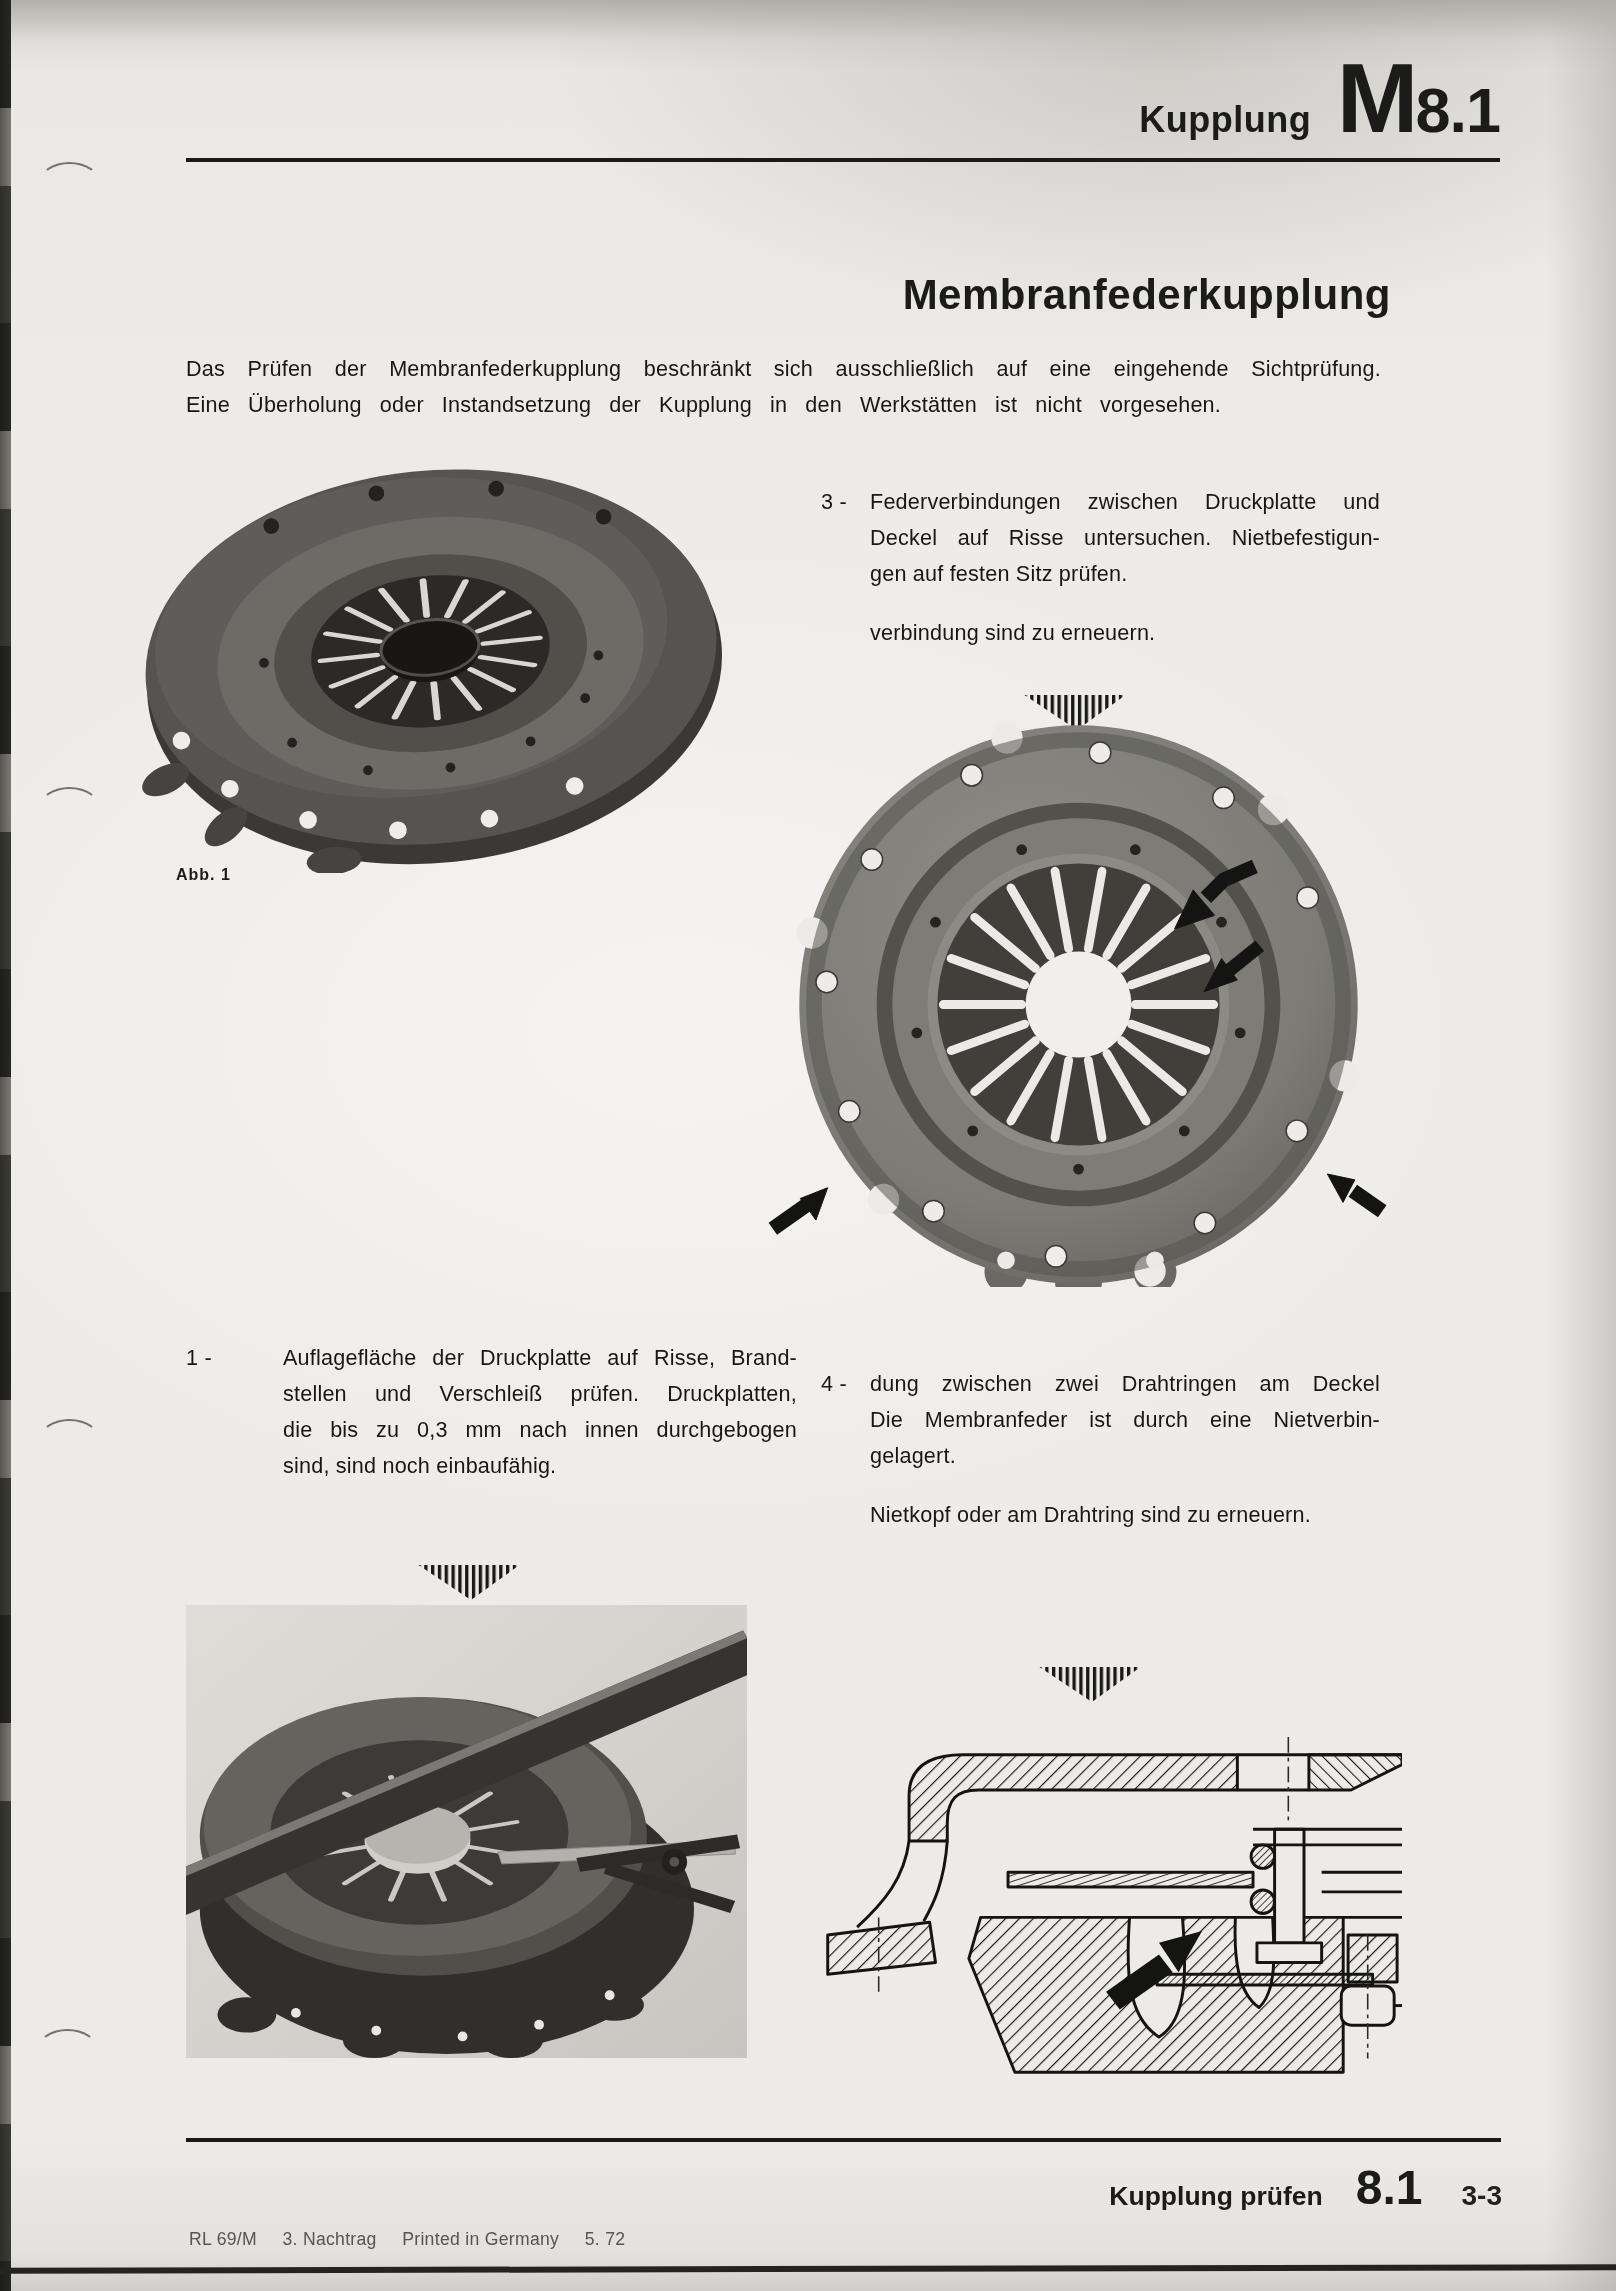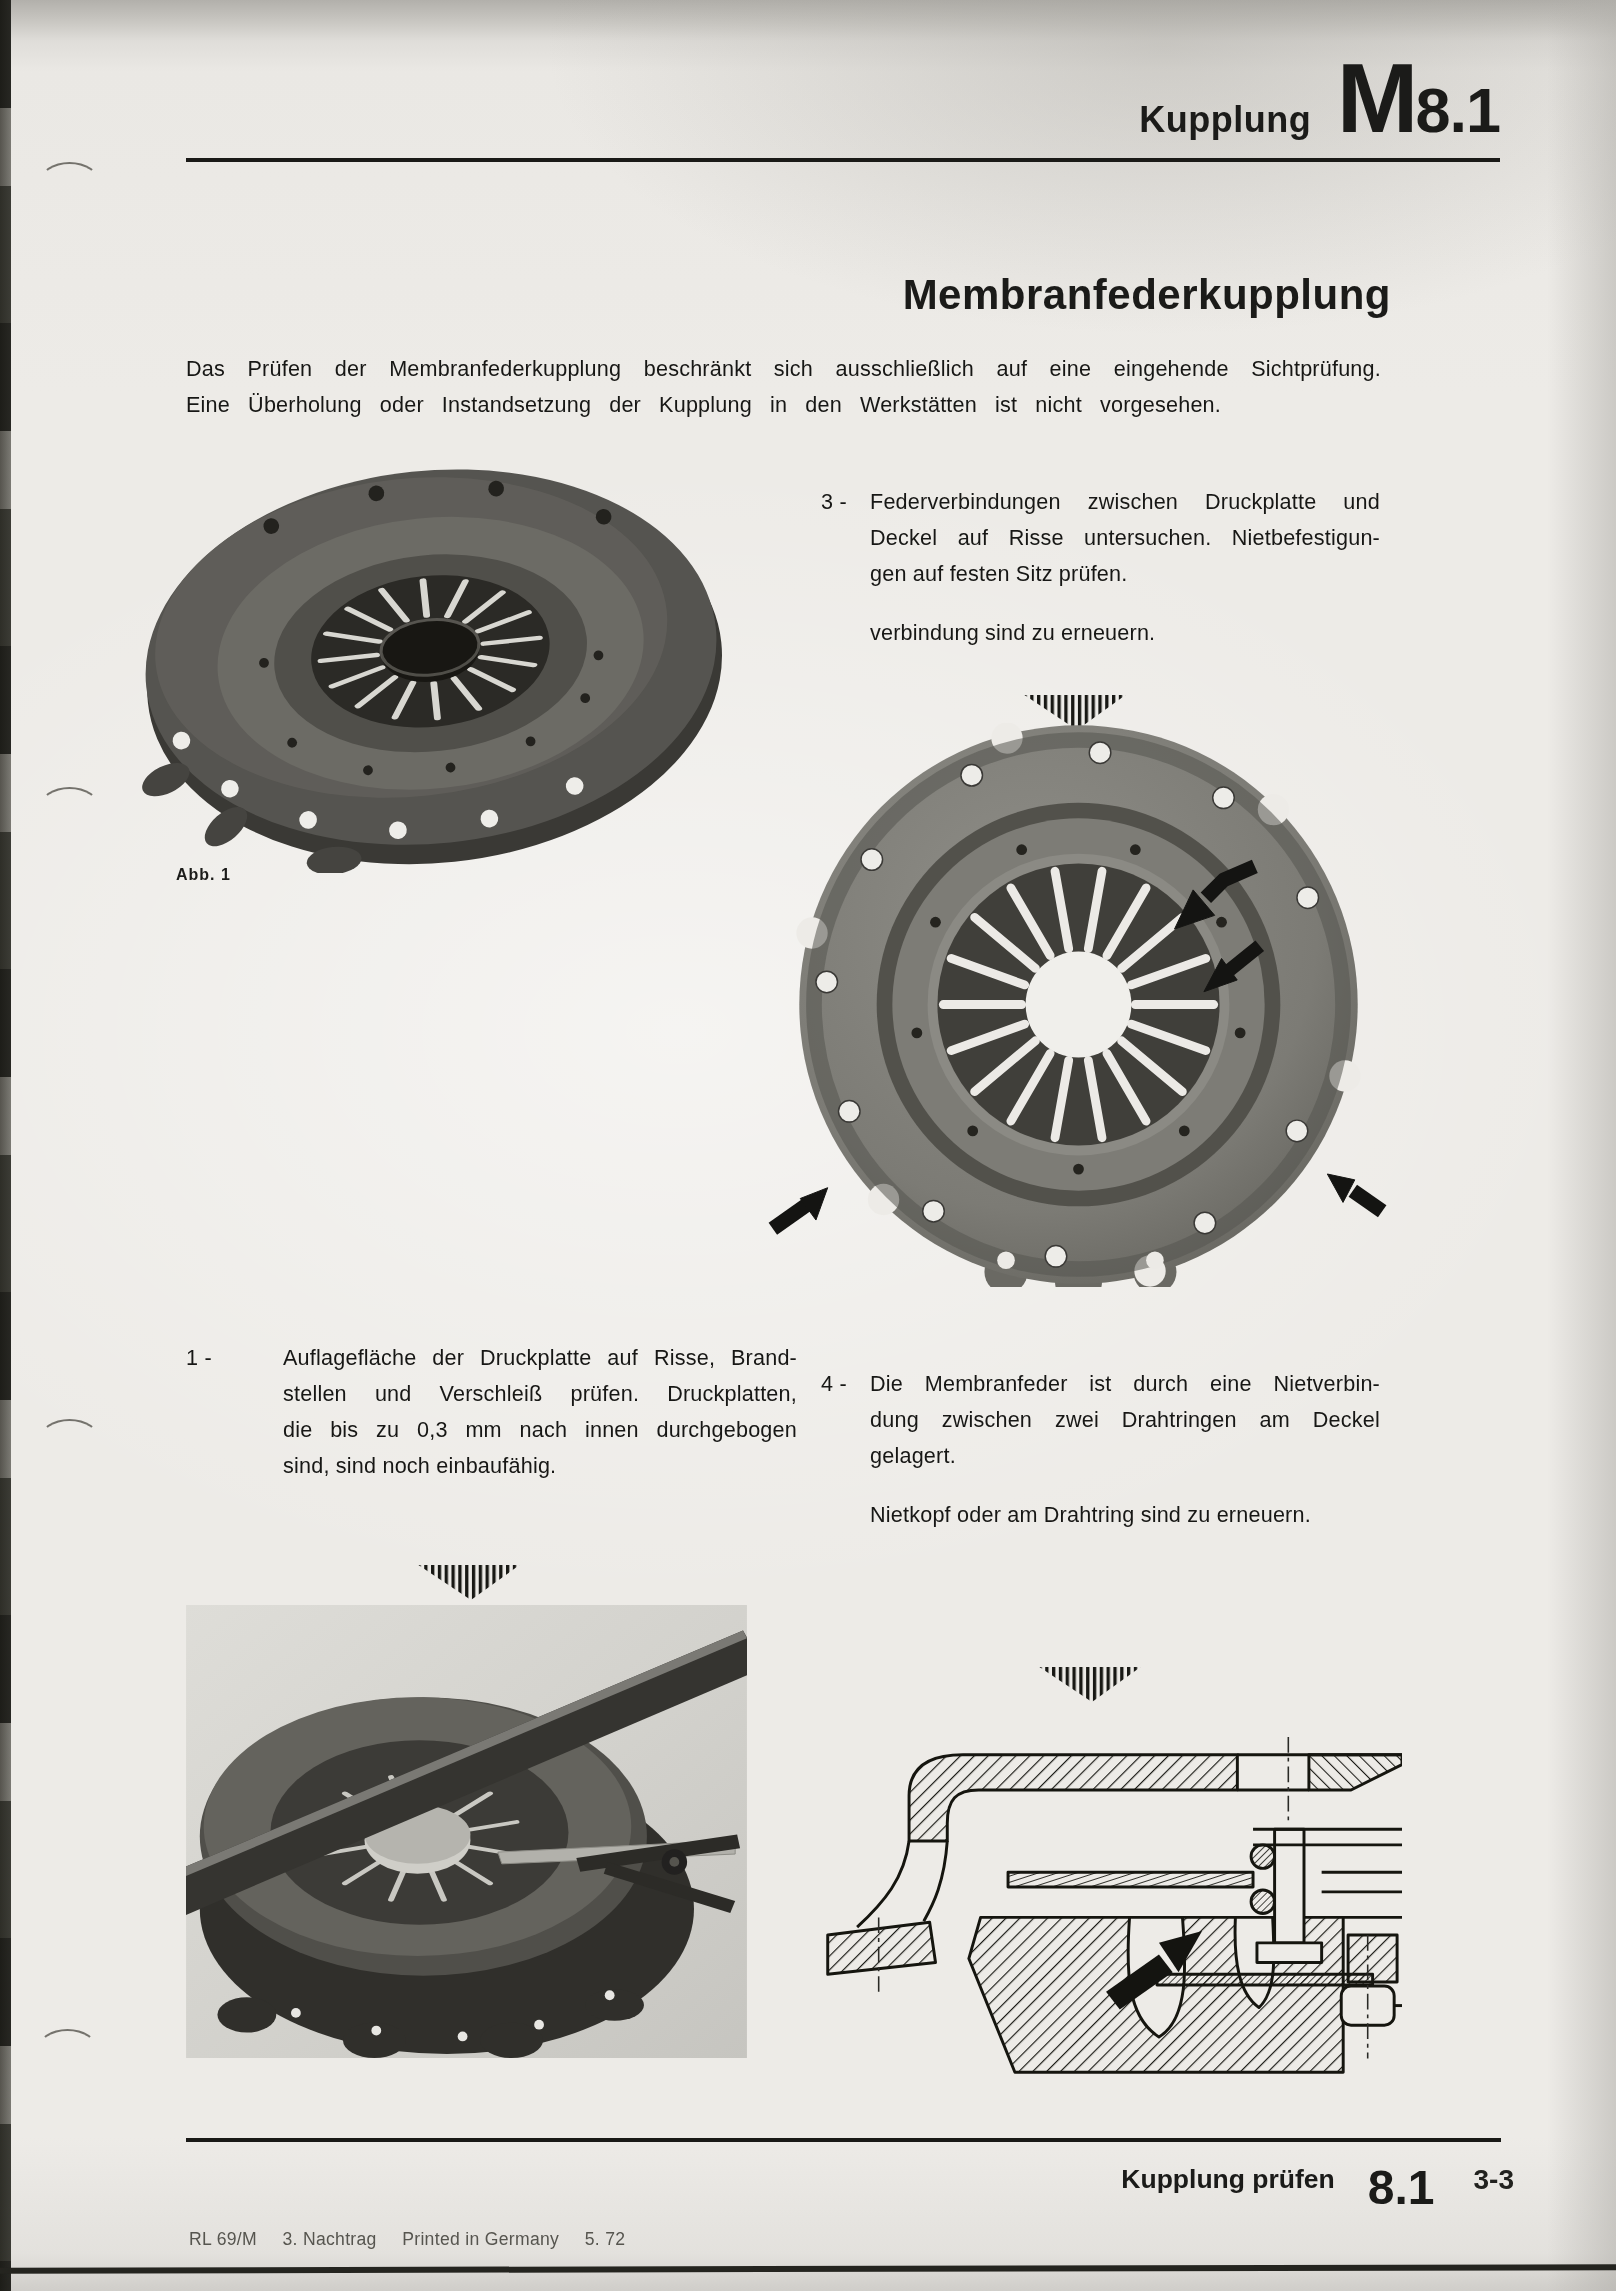--- a/index.html
+++ b/index.html
@@ -29,21 +29,21 @@
   .jl { text-align:justify; text-align-last:justify; }
   .ll { text-align:left; }
   .intro { position:absolute; left:186px; top:351px; width:1195px; }
   .intro .l2 { width:1035px; }
   .item { position:absolute; display:flex; }
   .item-label { width:49px; flex:none; }
   .gap { height:22.5px; }
   .caption { position:absolute; left:176px; top:866px; font-size:16px; font-weight:700; letter-spacing:1px; }
   .fig { position:absolute; }
   .marker { position:absolute; }
-  .ftr-row { position:absolute; top:2164px; right:102px; display:flex; align-items:flex-start; white-space:nowrap; }
+  .ftr-row { position:absolute; top:2164px; right:114px; display:flex; align-items:flex-end; white-space:nowrap; }
   .ftr-label { font-size:26.5px; font-weight:700; }
   .ftr-code { font-size:48px; font-weight:700; margin-left:33px; line-height:1; }
   .ftr-page { font-size:28px; font-weight:700; margin-left:39px; color:#22221f; }
   .imprint { position:absolute; left:189px; top:2229px; font-size:17.6px; color:#56554f; letter-spacing:0.3px; white-space:nowrap; }
   .imprint span { margin-right:25.5px; }
   .bottom-line { position:absolute; left:0; top:2266px; width:1616px; height:5.9px; background:#24241f; transform:rotate(-.12deg); }
 </style>
 </head>
 <body>
 
@@ -260,22 +260,22 @@
       <div class="jl">Auflagefläche der Druckplatte auf Risse, Brand-</div>
       <div class="jl">stellen und Verschleiß prüfen. Druckplatten,</div>
       <div class="jl">die bis zu 0,3 mm nach innen durchgebogen</div>
       <div class="ll">sind, sind noch einbaufähig.</div>
     </div>
   </div>
 
   <div class="item bodytext" style="left:821px; top:1366px;">
     <div class="item-label">4 -</div>
     <div style="width:510px;">
+      <div class="jl">dung zwischen zwei Drahtringen am Deckel</div>
       <div class="jl">Die Membranfeder ist durch eine Nietverbin-</div>
-      <div class="jl">dung zwischen zwei Drahtringen am Deckel</div>
       <div class="ll">gelagert.</div>
       <div class="gap"></div>
       <div class="ll">Nietkopf oder am Drahtring sind zu erneuern.</div>
     </div>
   </div>
 
   <div class="marker" style="left:417px; top:1564px; width:104px; height:37px;">
     <svg viewBox="0 0 106 38" width="104" height="37">
         <polygon points="1,1 105,1 55,37" fill="url(#vstripes)"></polygon>
       </svg>

